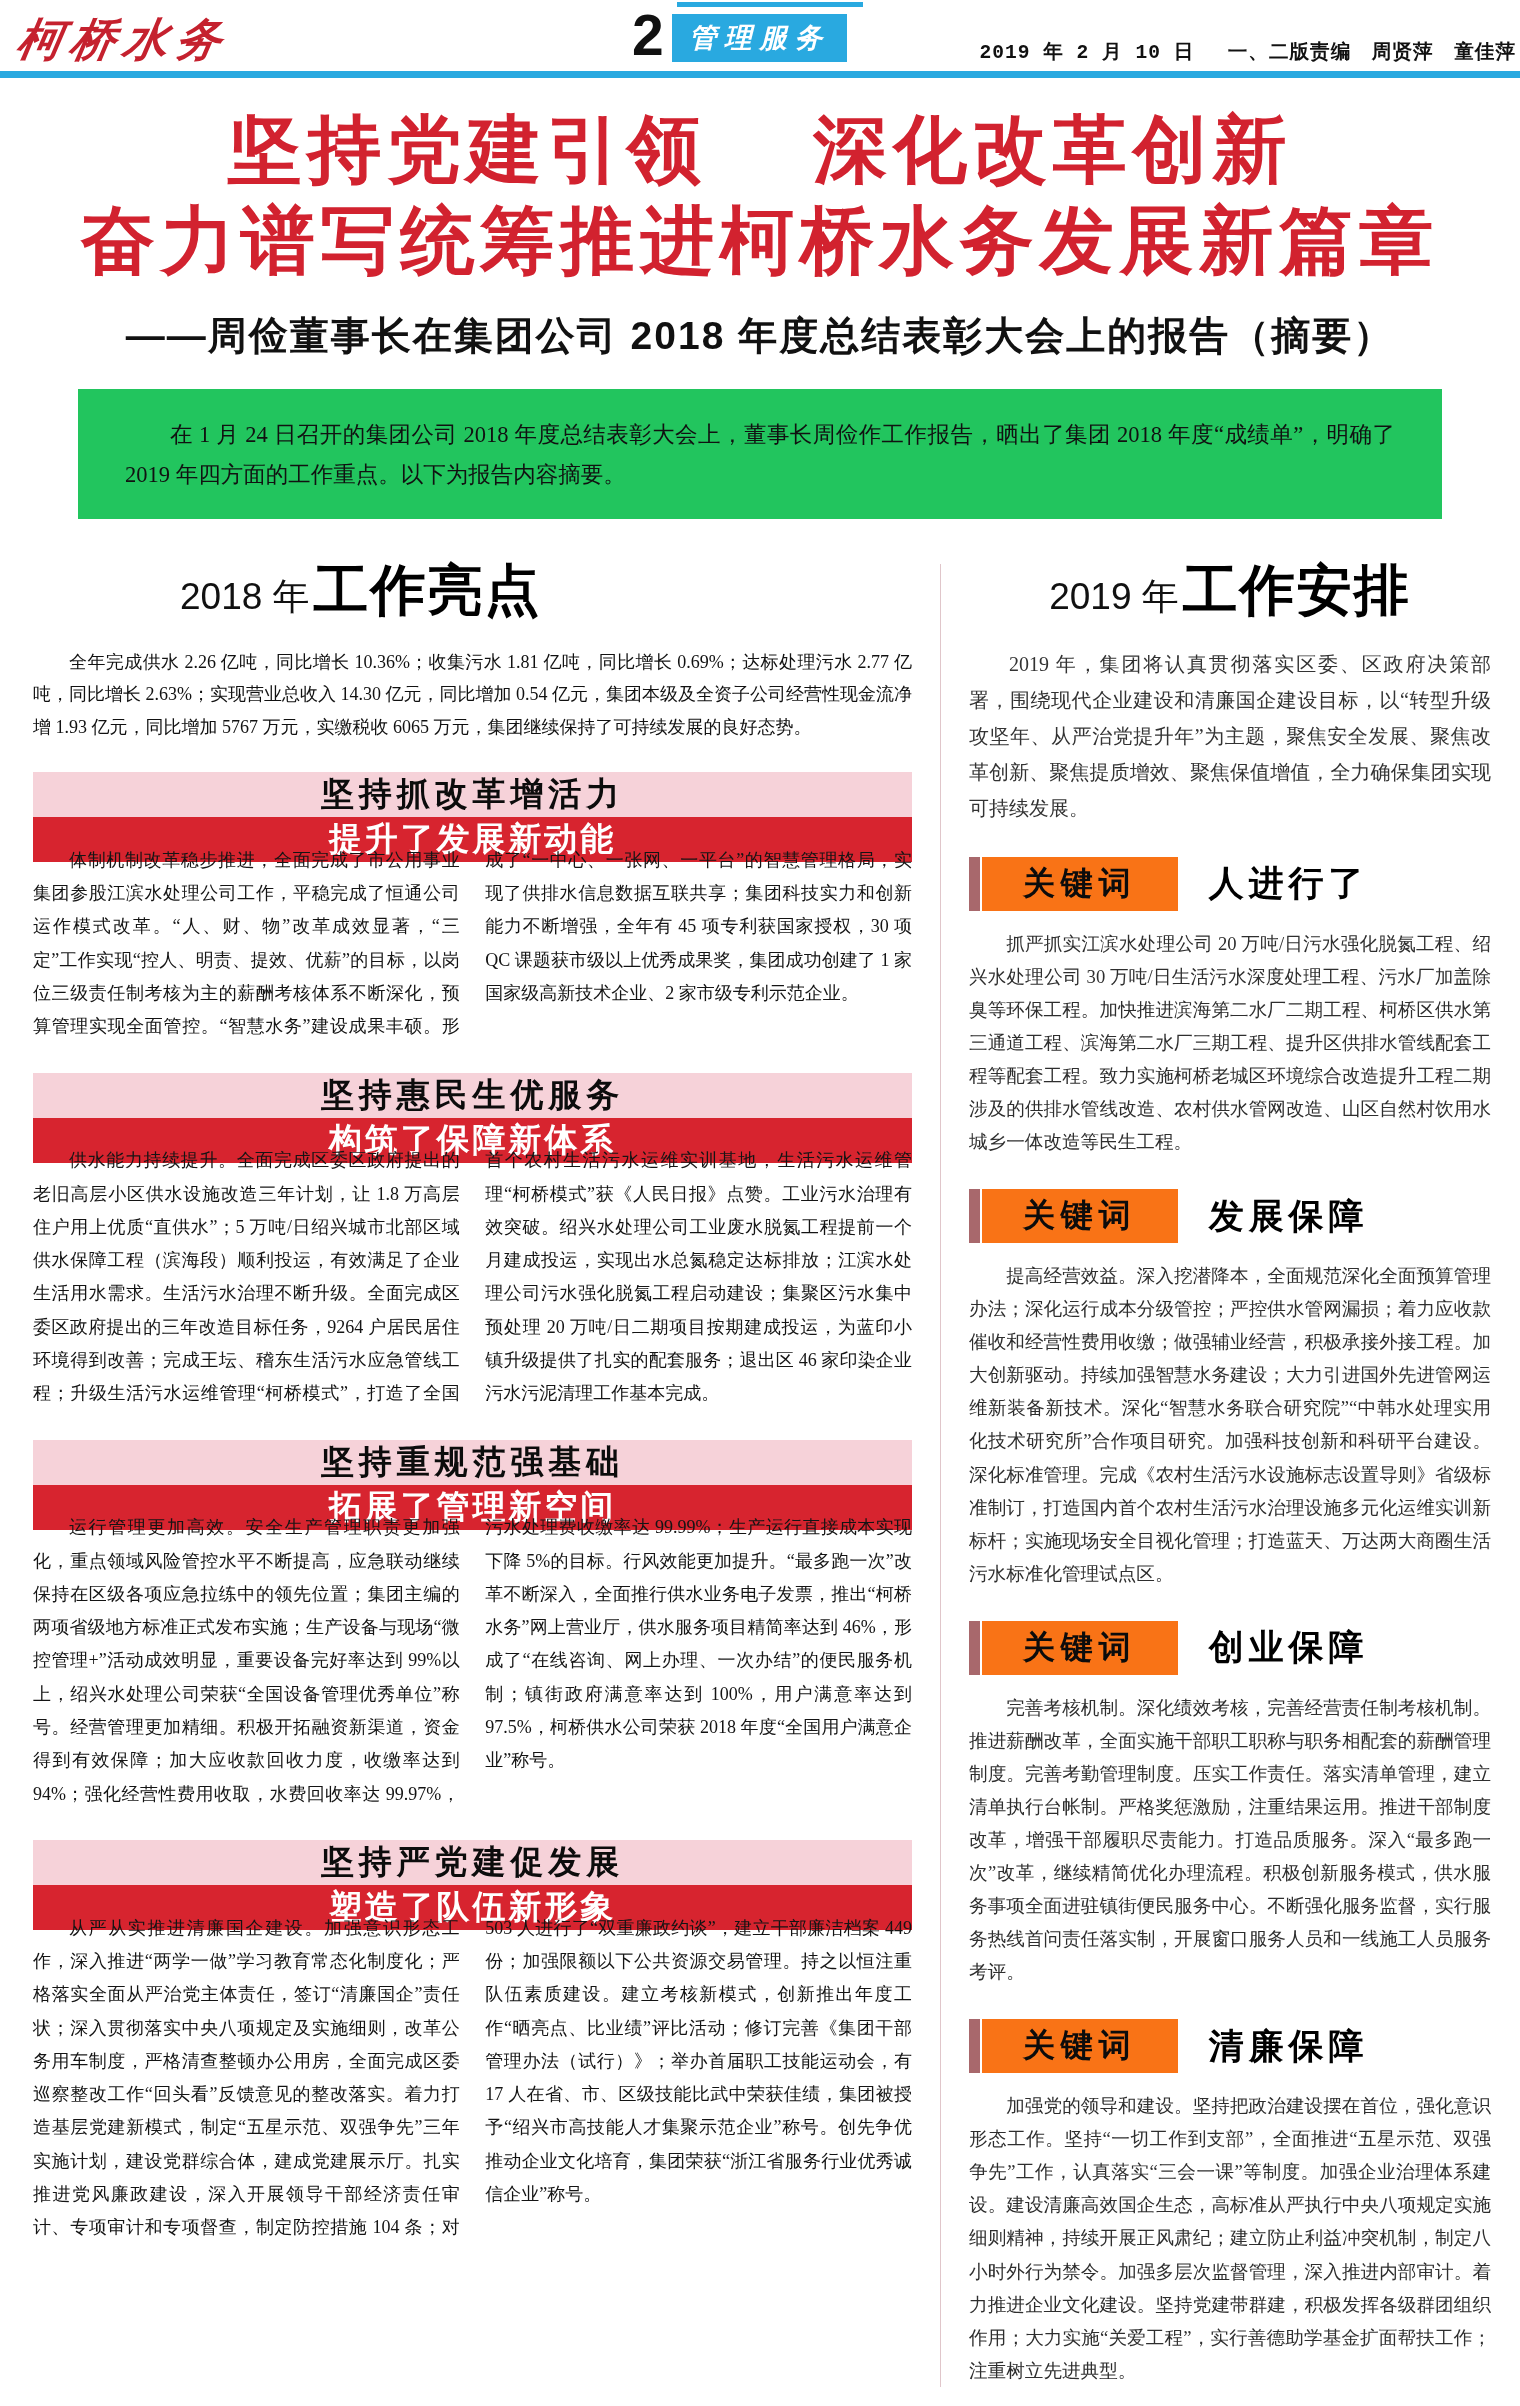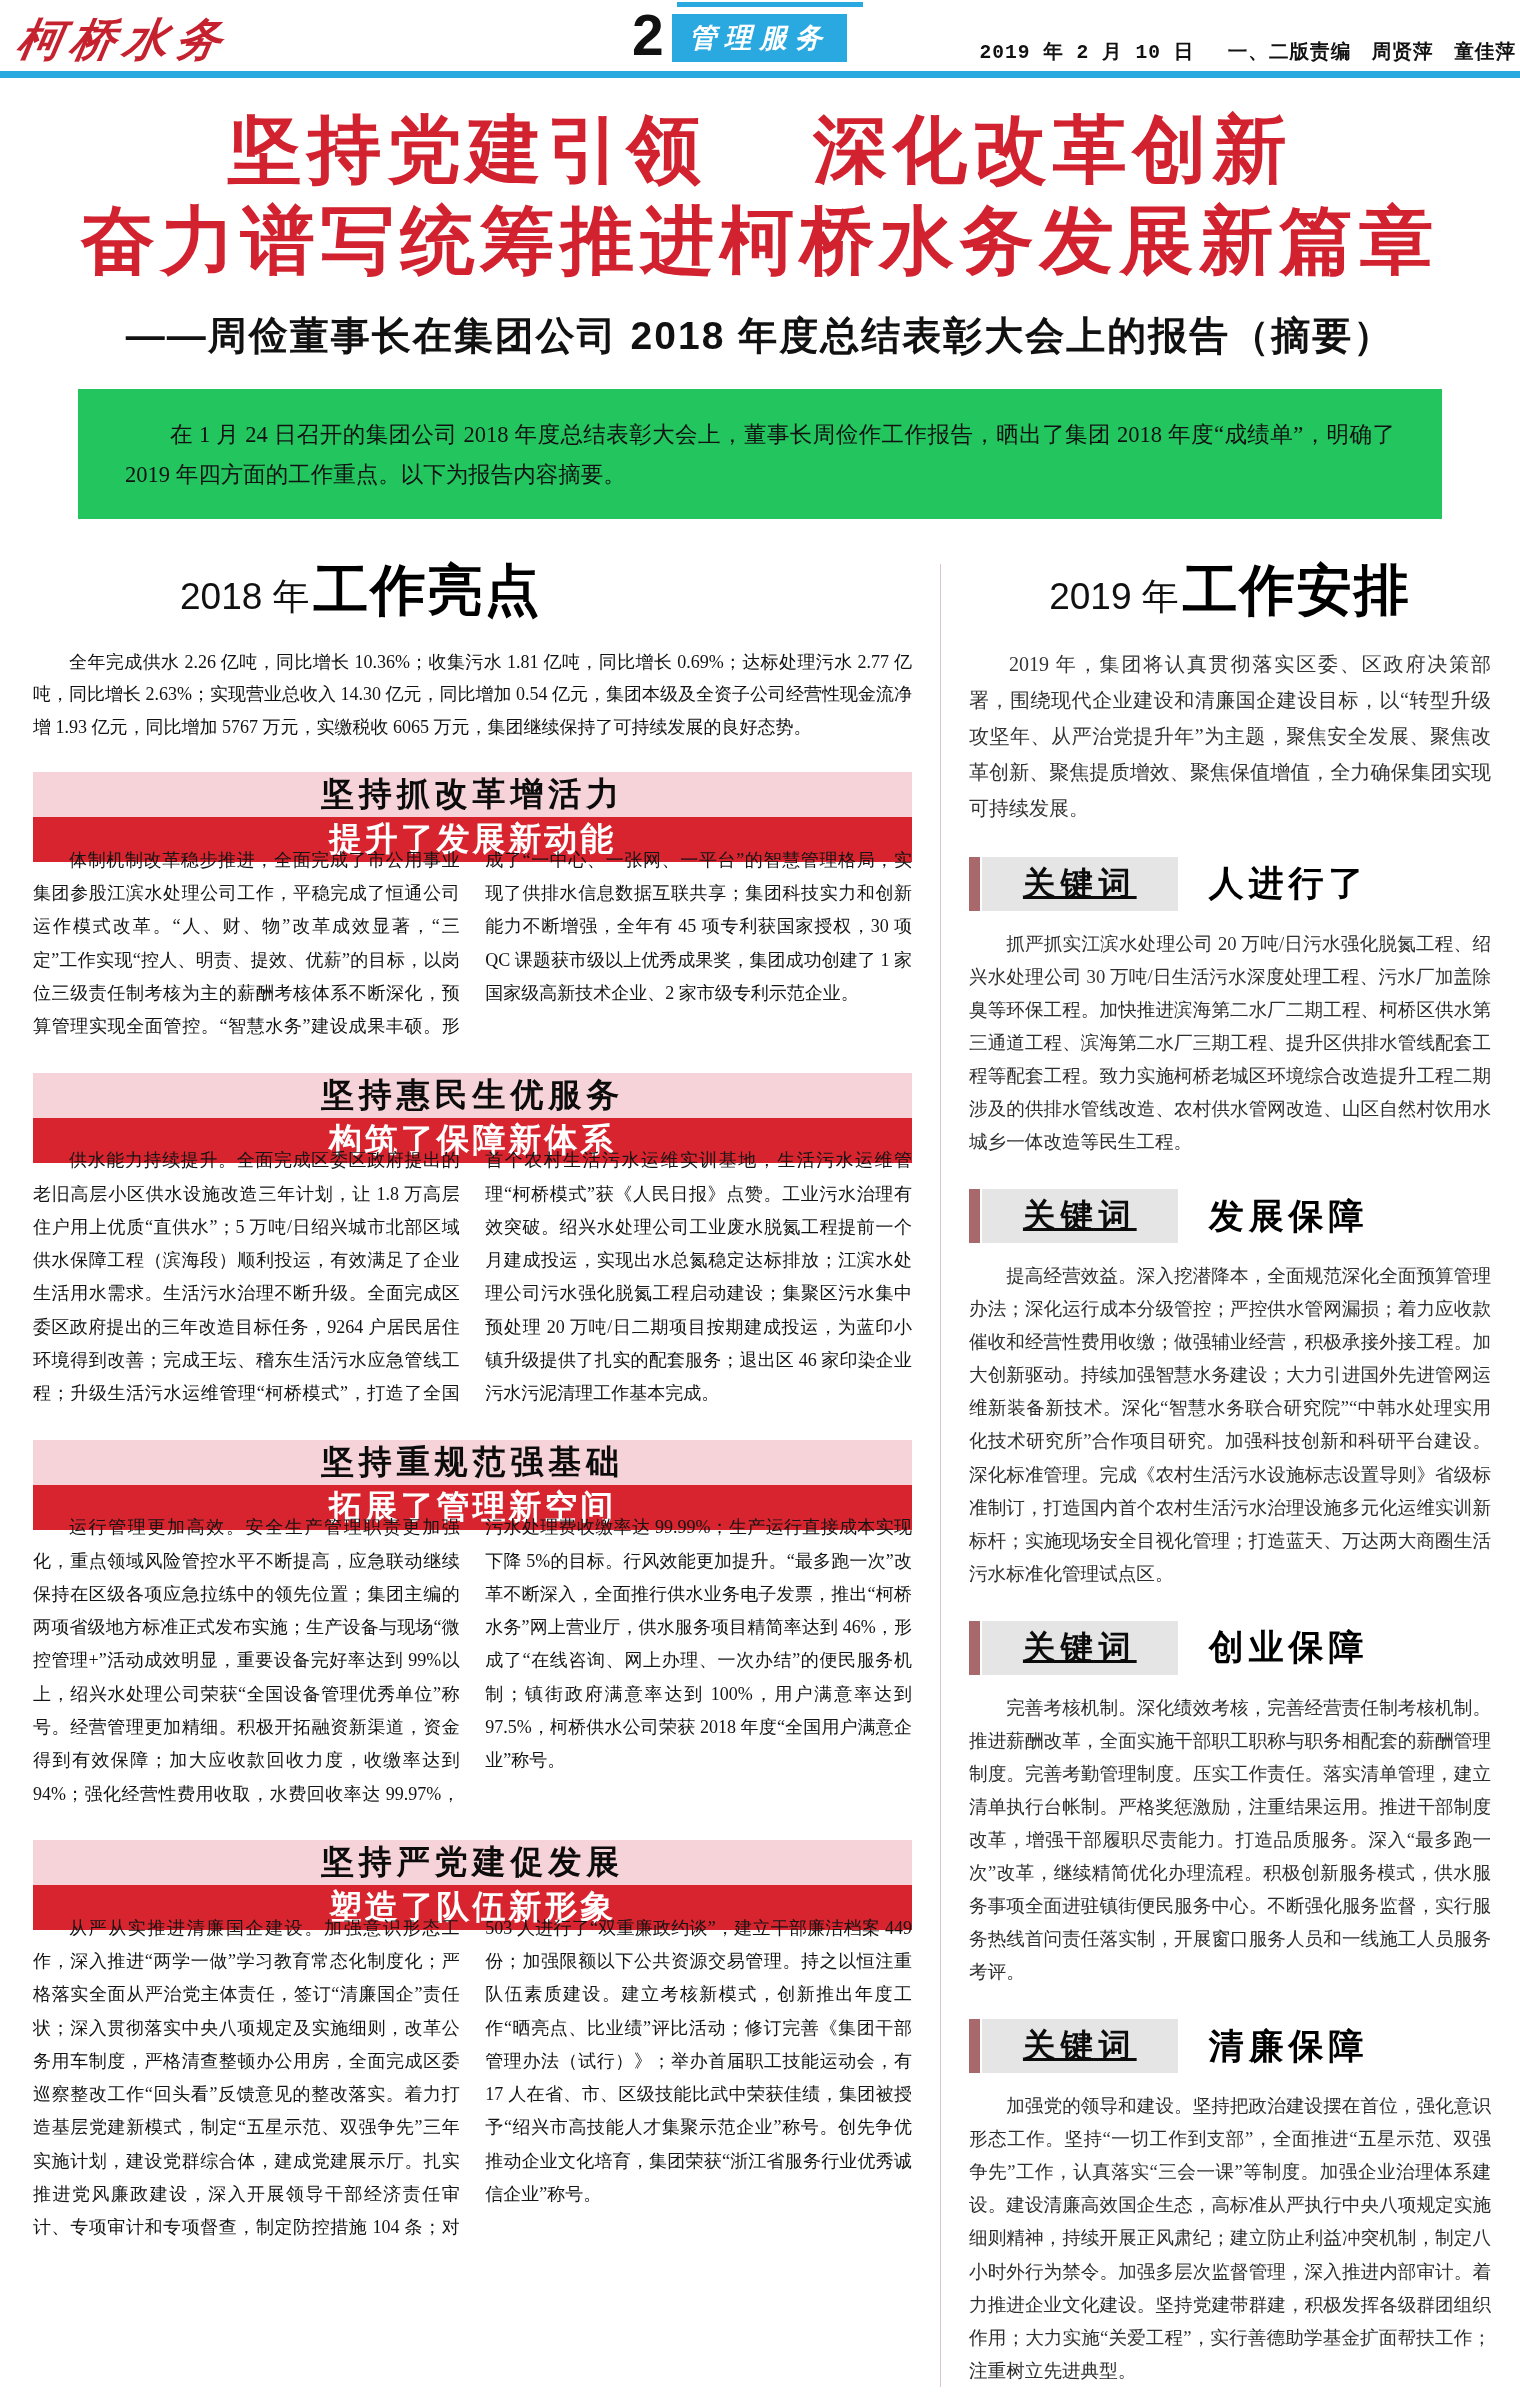--- a/index.html
+++ b/index.html
@@ -85,24 +85,24 @@
   }
   .sec-body {
     margin-top:15.7px; column-count:2; column-gap:25.5px;
     font-size:18px; line-height:1.85; text-align:justify; text-indent:2em; color:#141414;
   }
 
   .kw-section { margin-top:31px; }
   .kw-bar { display:flex; align-items:stretch; height:54px; }
   .kw-rule { width:10.8px; background:#a8686c; }
   .kw-label {
-    width:196px; background:#e5e5e5; margin-left:2px;
+    width:196px; background:#f97316; margin-left:2px;
     display:flex; align-items:center; justify-content:center;
     font-family:"Liberation Sans", sans-serif; font-weight:700; font-size:32px;
-    color:#0c0c0c; letter-spacing:5.9px;text-decoration:underline;
+    color:#0c0c0c; letter-spacing:5.9px;
   }
   .kw-title {
     margin-left:31px; align-self:center;
     font-family:"Liberation Sans", sans-serif; font-weight:900; font-size:35px;
     color:#000; letter-spacing:4.9px;
   }
   .kw-body {
     margin-top:15.7px; font-size:18.6px; line-height:1.78; text-align:justify;
     text-indent:2em; color:#2e2e2e;
   }

